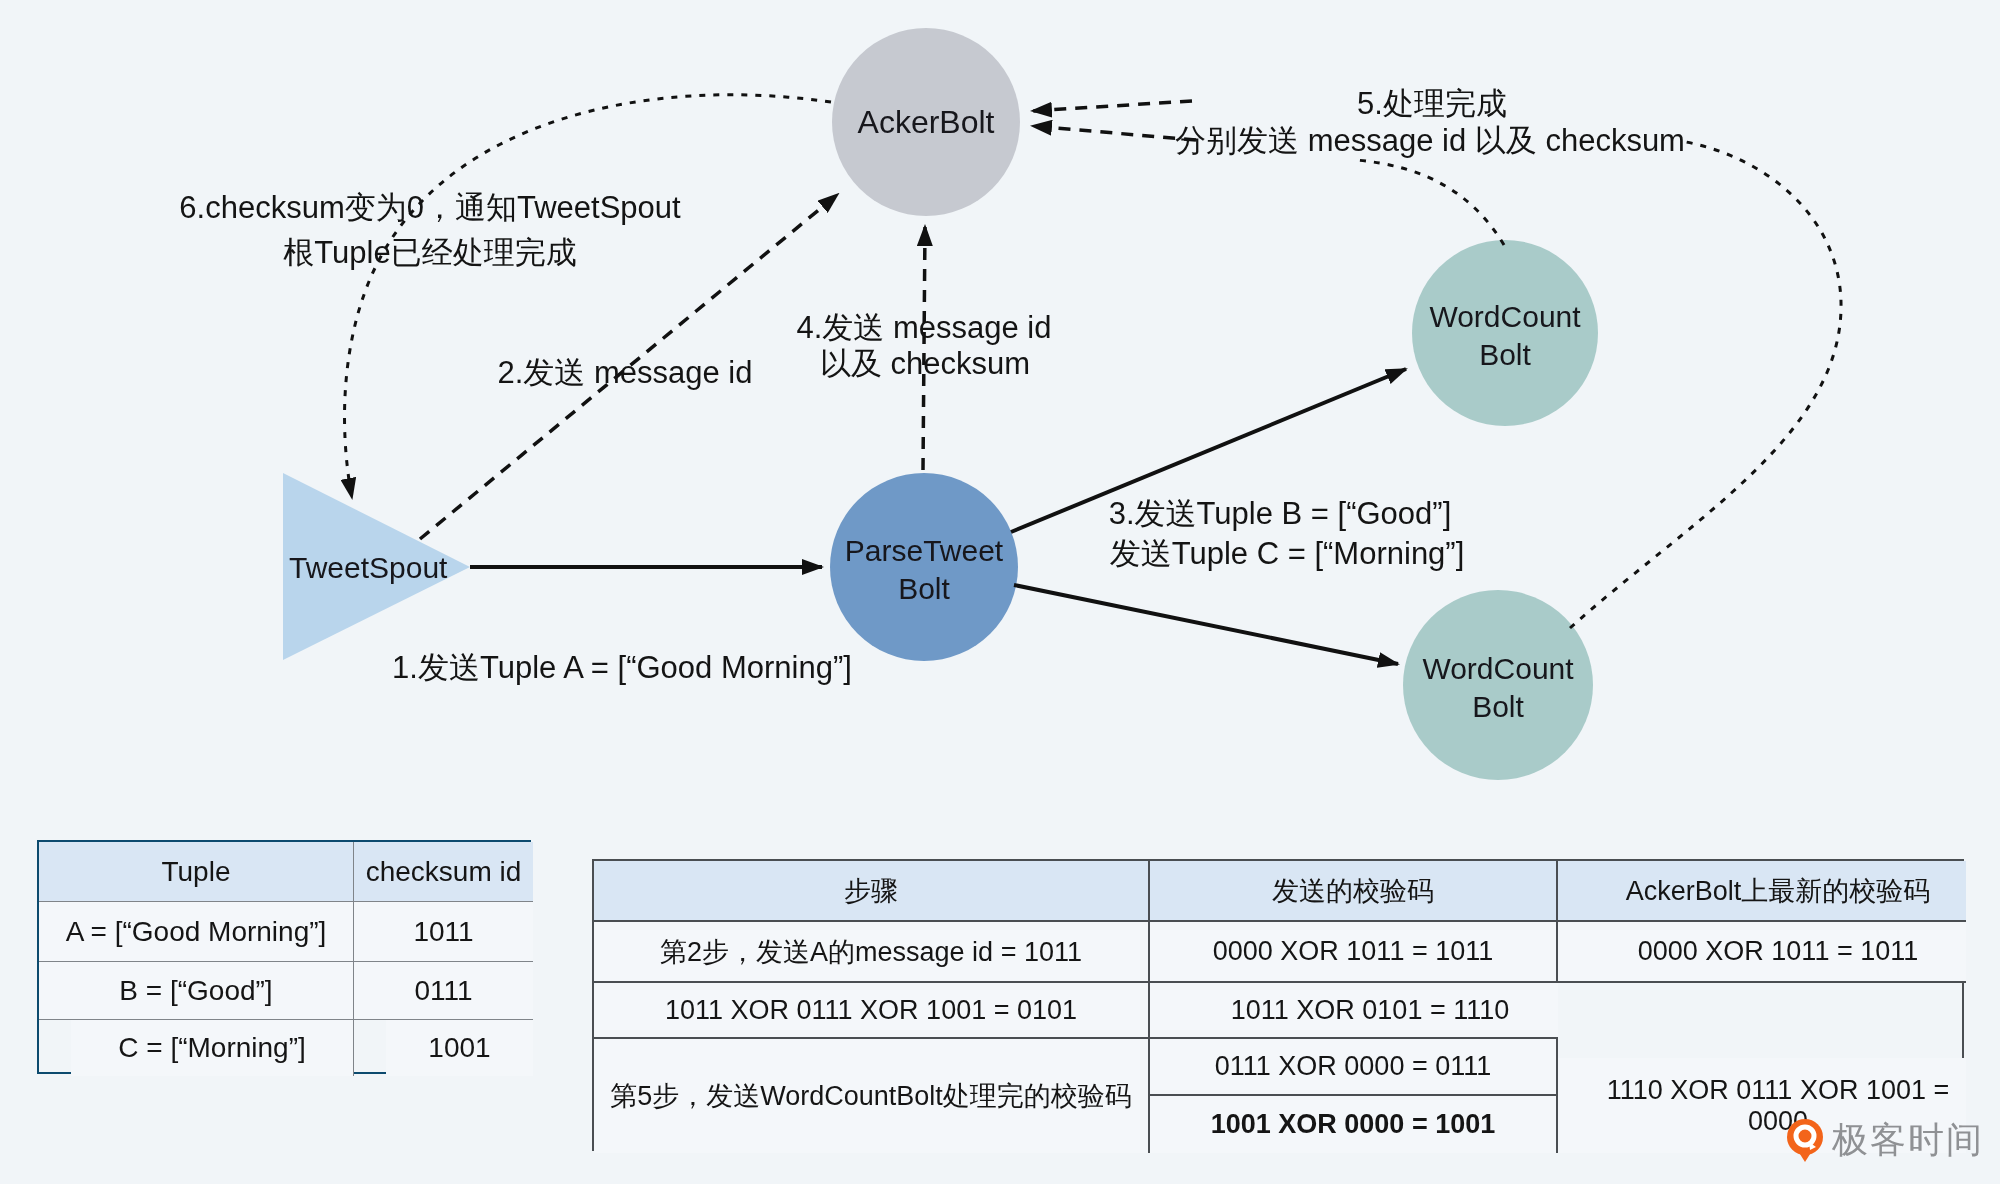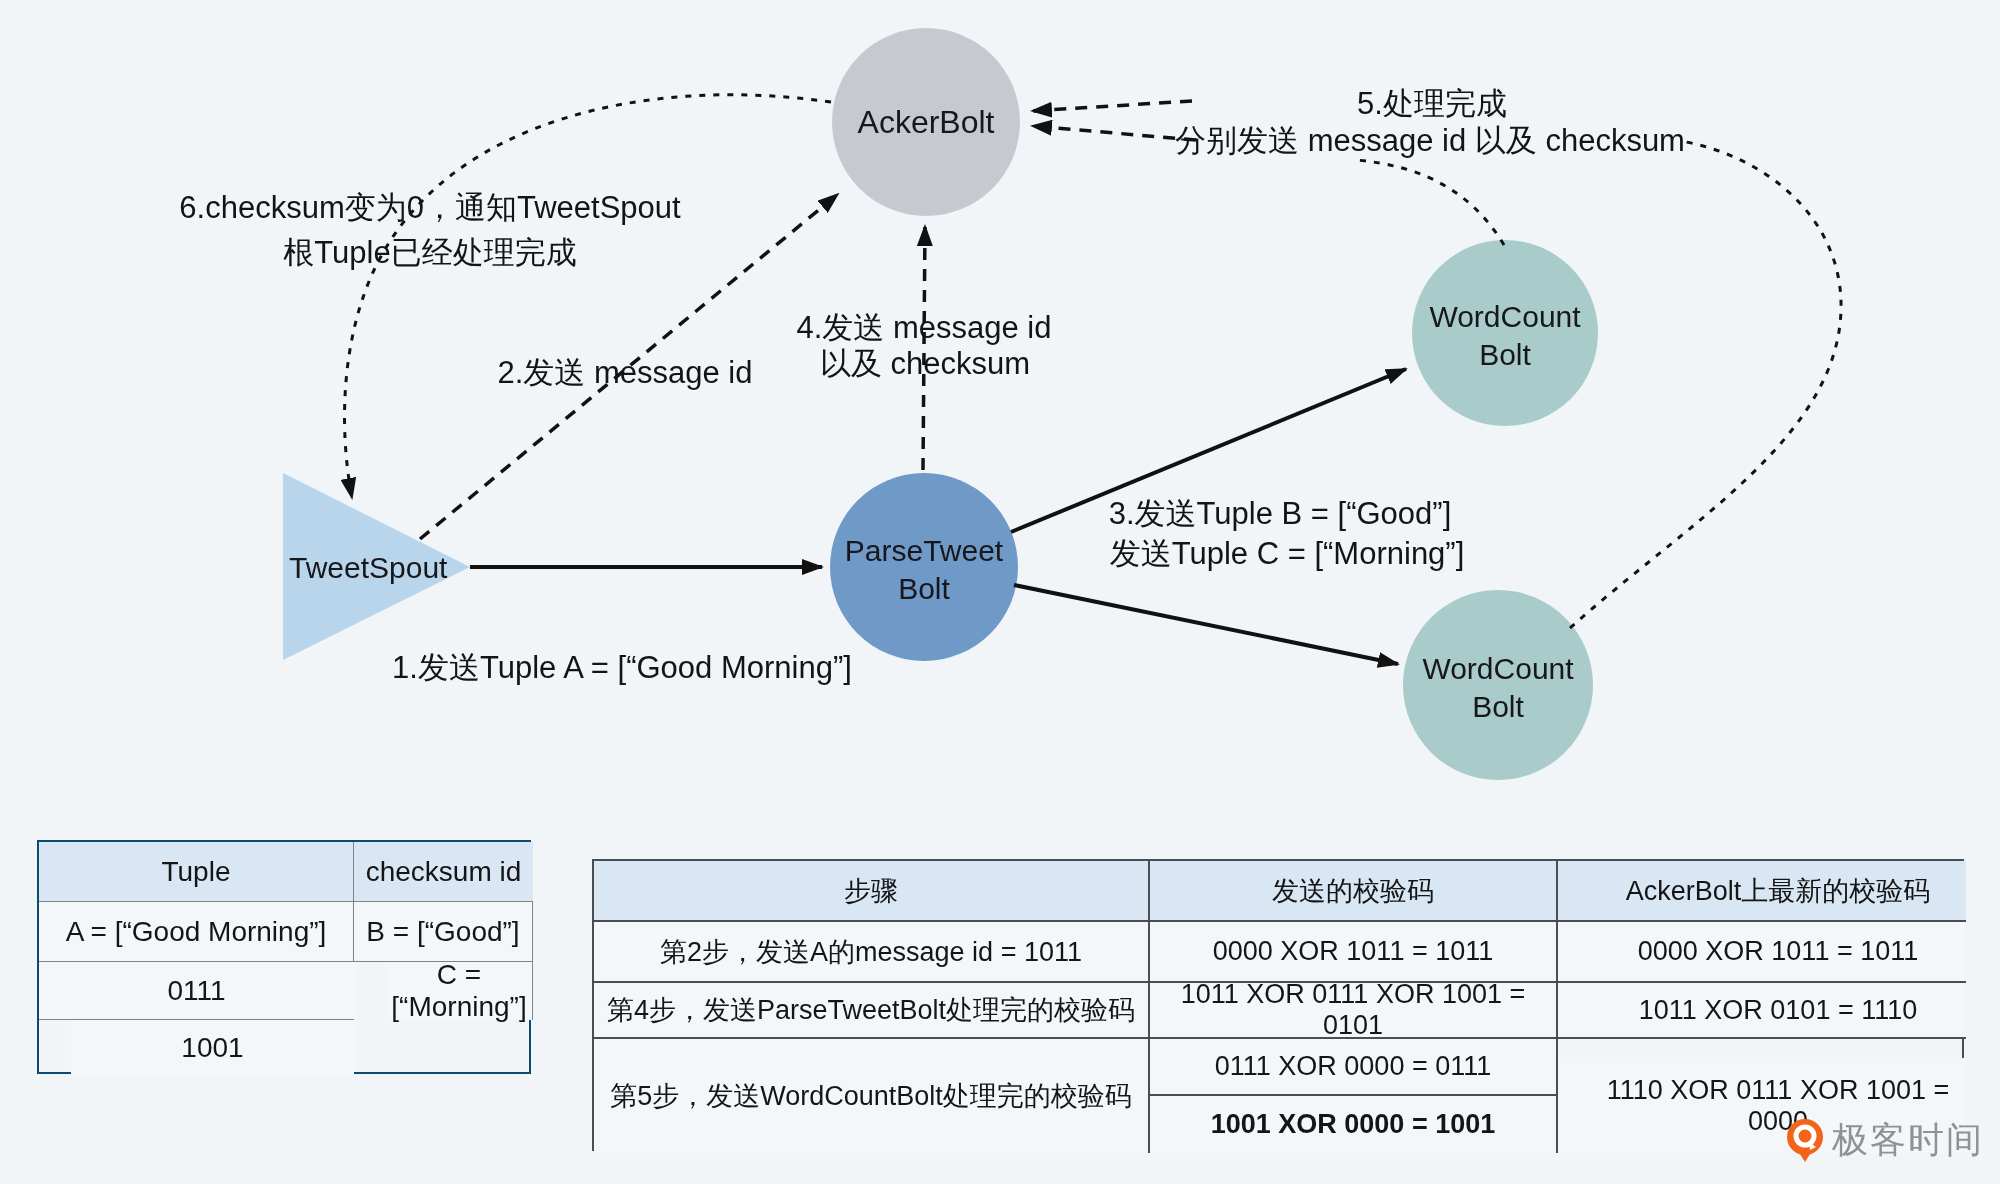--- a/index.html
+++ b/index.html
@@ -87,38 +87,38 @@
     <text x="1430" y="151" text-anchor="middle" class="step-label">分别发送 message id 以及 checksum</text>
     <text x="430" y="218" text-anchor="middle" class="step-label">6.checksum变为0，通知TweetSpout</text>
     <text x="430" y="263" text-anchor="middle" class="step-label">根Tuple已经处理完成</text>
   </svg>
 
   <div class="tbl tuple-tbl">
     <div class="cell hd">Tuple</div>
     <div class="cell hd lastc">checksum id</div>
 
     <div class="cell">A = [“Good Morning”]</div>
+    <div class="cell lastc">1011</div>
 
     <div class="cell">B = [“Good”]</div>
     <div class="cell lastc">0111</div>
 
     <div class="cell lastr">C = [“Morning”]</div>
     <div class="cell lastc lastr">1001</div>
   </div>
 
   <div class="tbl chk-tbl">
     <div class="cell hd">步骤</div>
     <div class="cell hd">发送的校验码</div>
     <div class="cell hd lastc">AckerBolt上最新的校验码</div>
 
     <div class="cell">第2步，发送A的message id = 1011</div>
     <div class="cell">0000 XOR 1011 = 1011</div>
     <div class="cell lastc">0000 XOR 1011 = 1011</div>
 
-    <div class="cell">第4步，发送ParseTweetBolt处理完的校验码</div>
     <div class="cell">1011 XOR 0111 XOR 1001 = 0101</div>
     <div class="cell lastc">1011 XOR 0101 = 1110</div>
 
     <div class="cell span2 lastr">第5步，发送WordCountBolt处理完的校验码</div>
     <div class="cell">0111 XOR 0000 = 0111</div>
     <div class="cell span2 lastc lastr" style="grid-column:3;grid-row:4 / span 2;margin-top:19px;">1110 XOR 0111 XOR 1001 =  0000</div>
     <div class="cell lastr" style="grid-column:2;grid-row:5;font-weight:bold;">1001 XOR 0000 = 1001</div>
   </div>
 
   <div class="logo">

